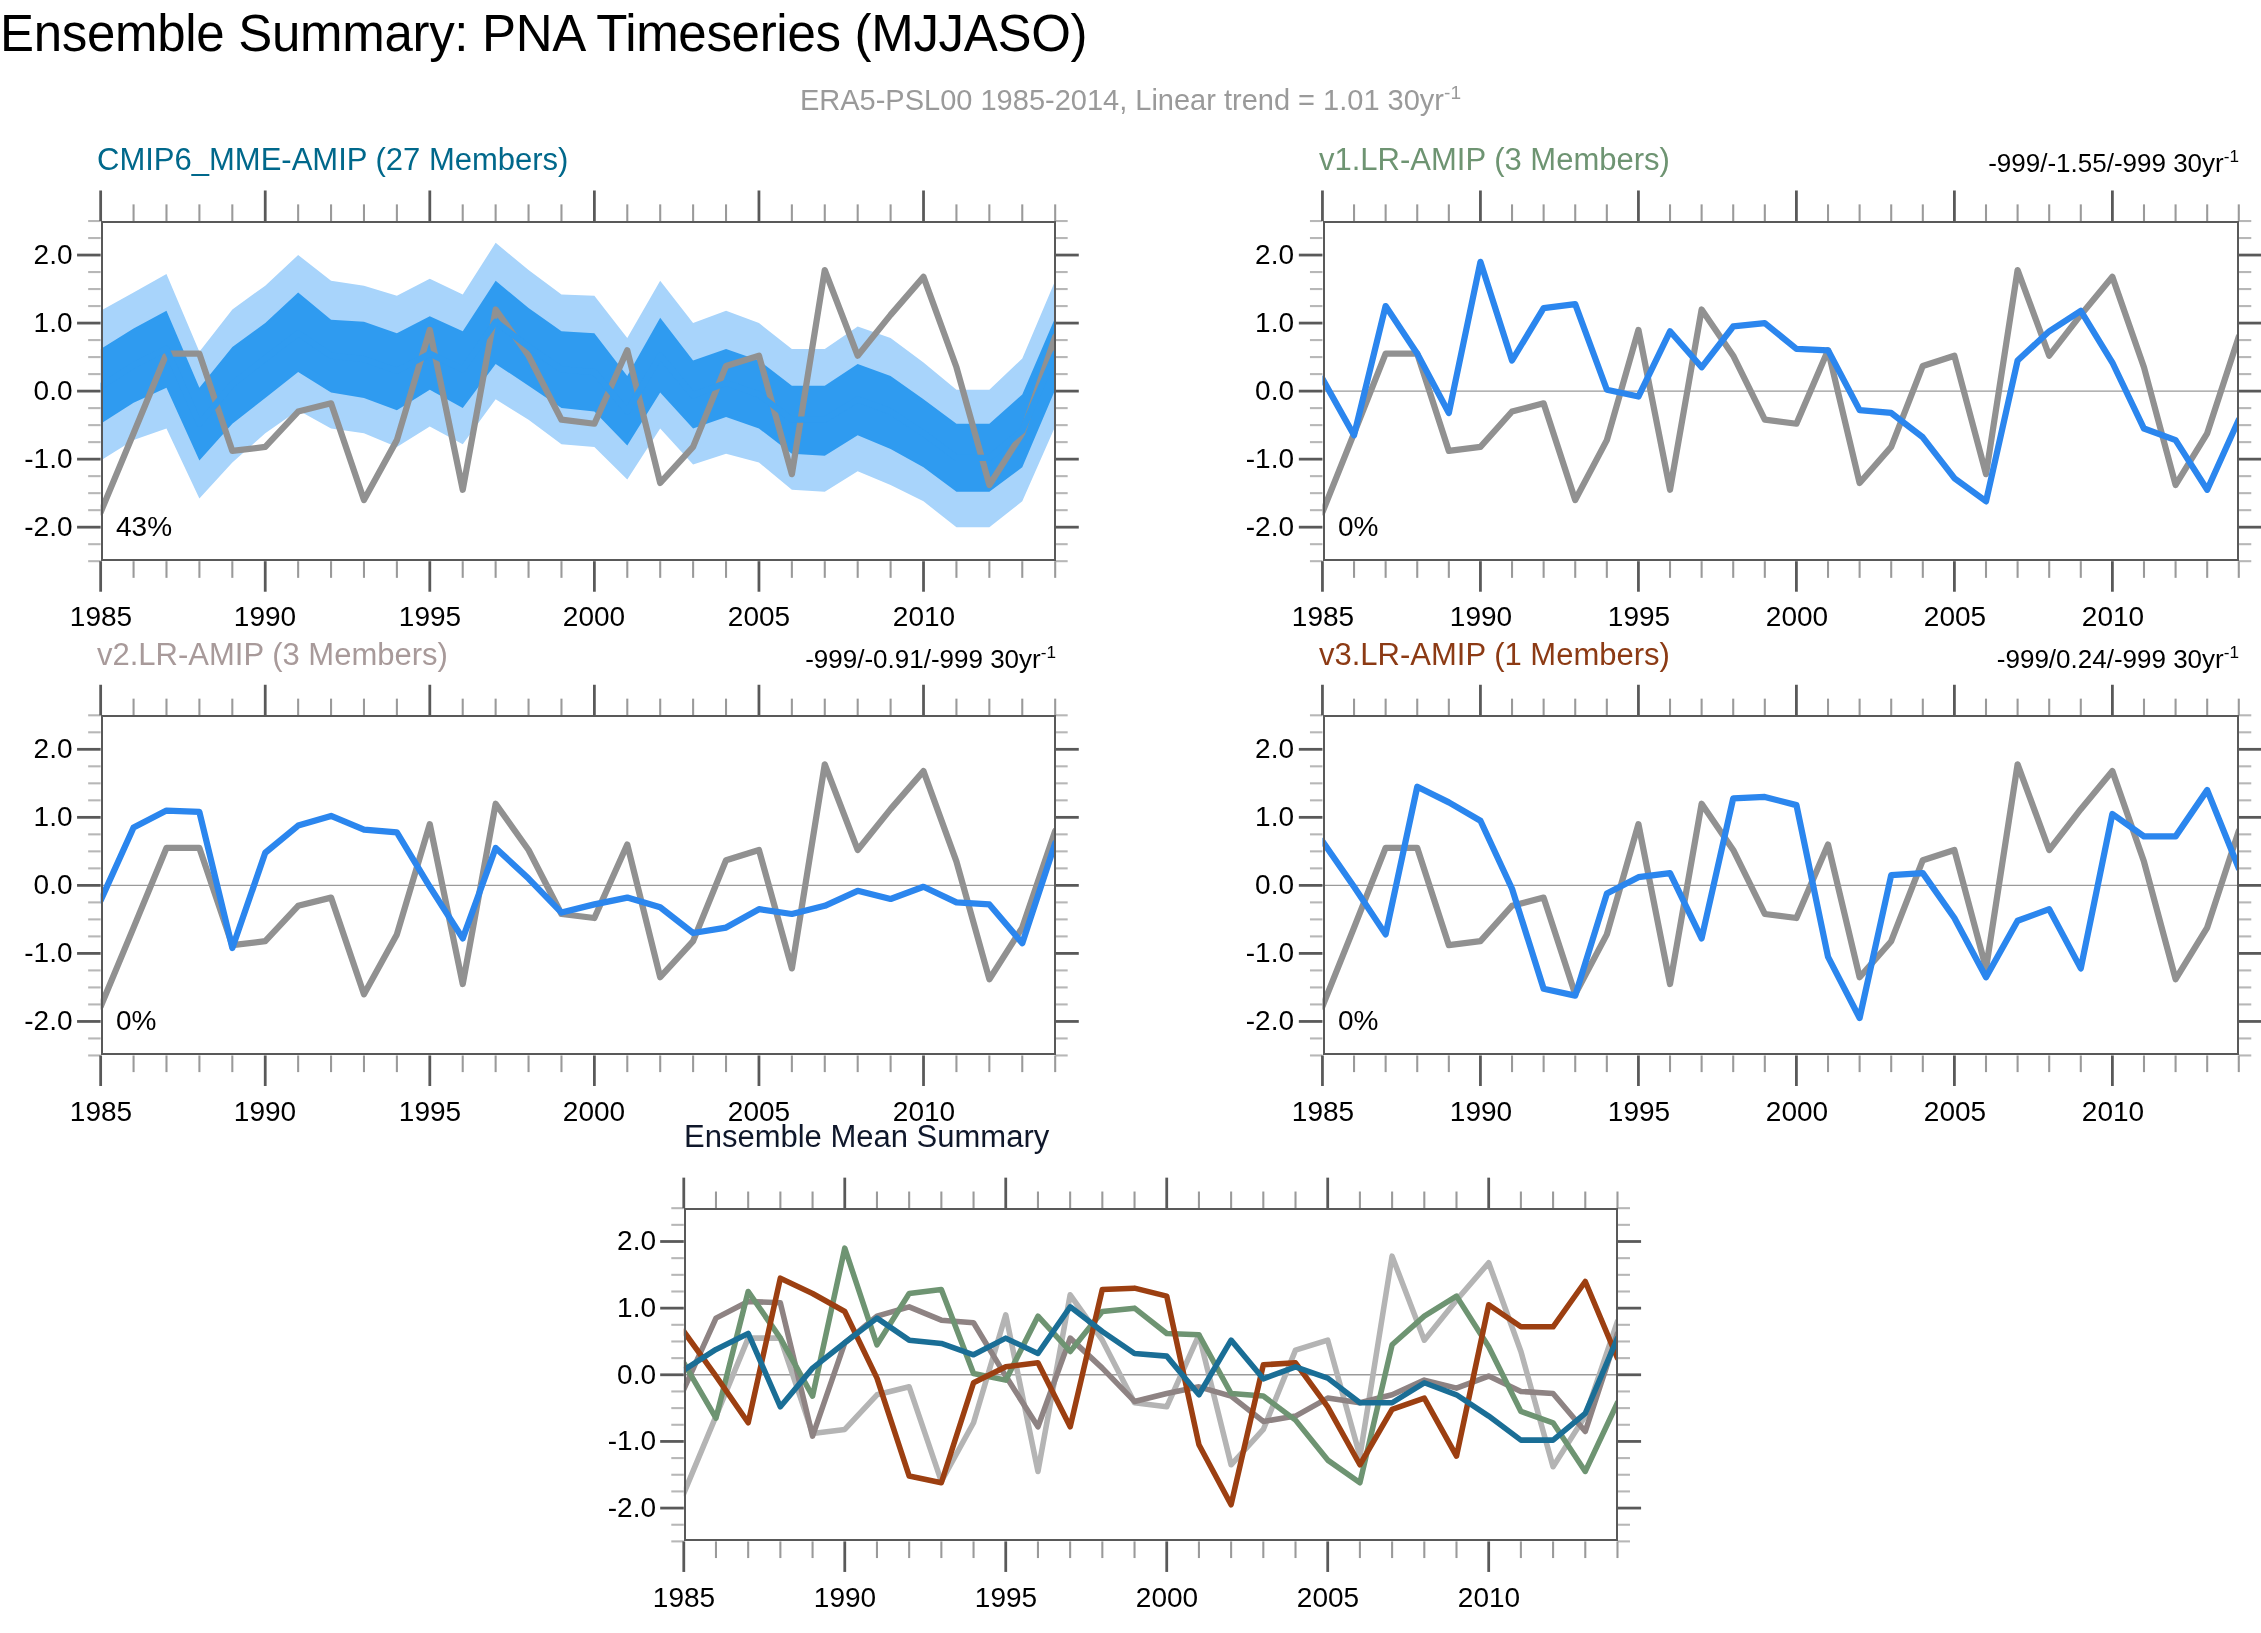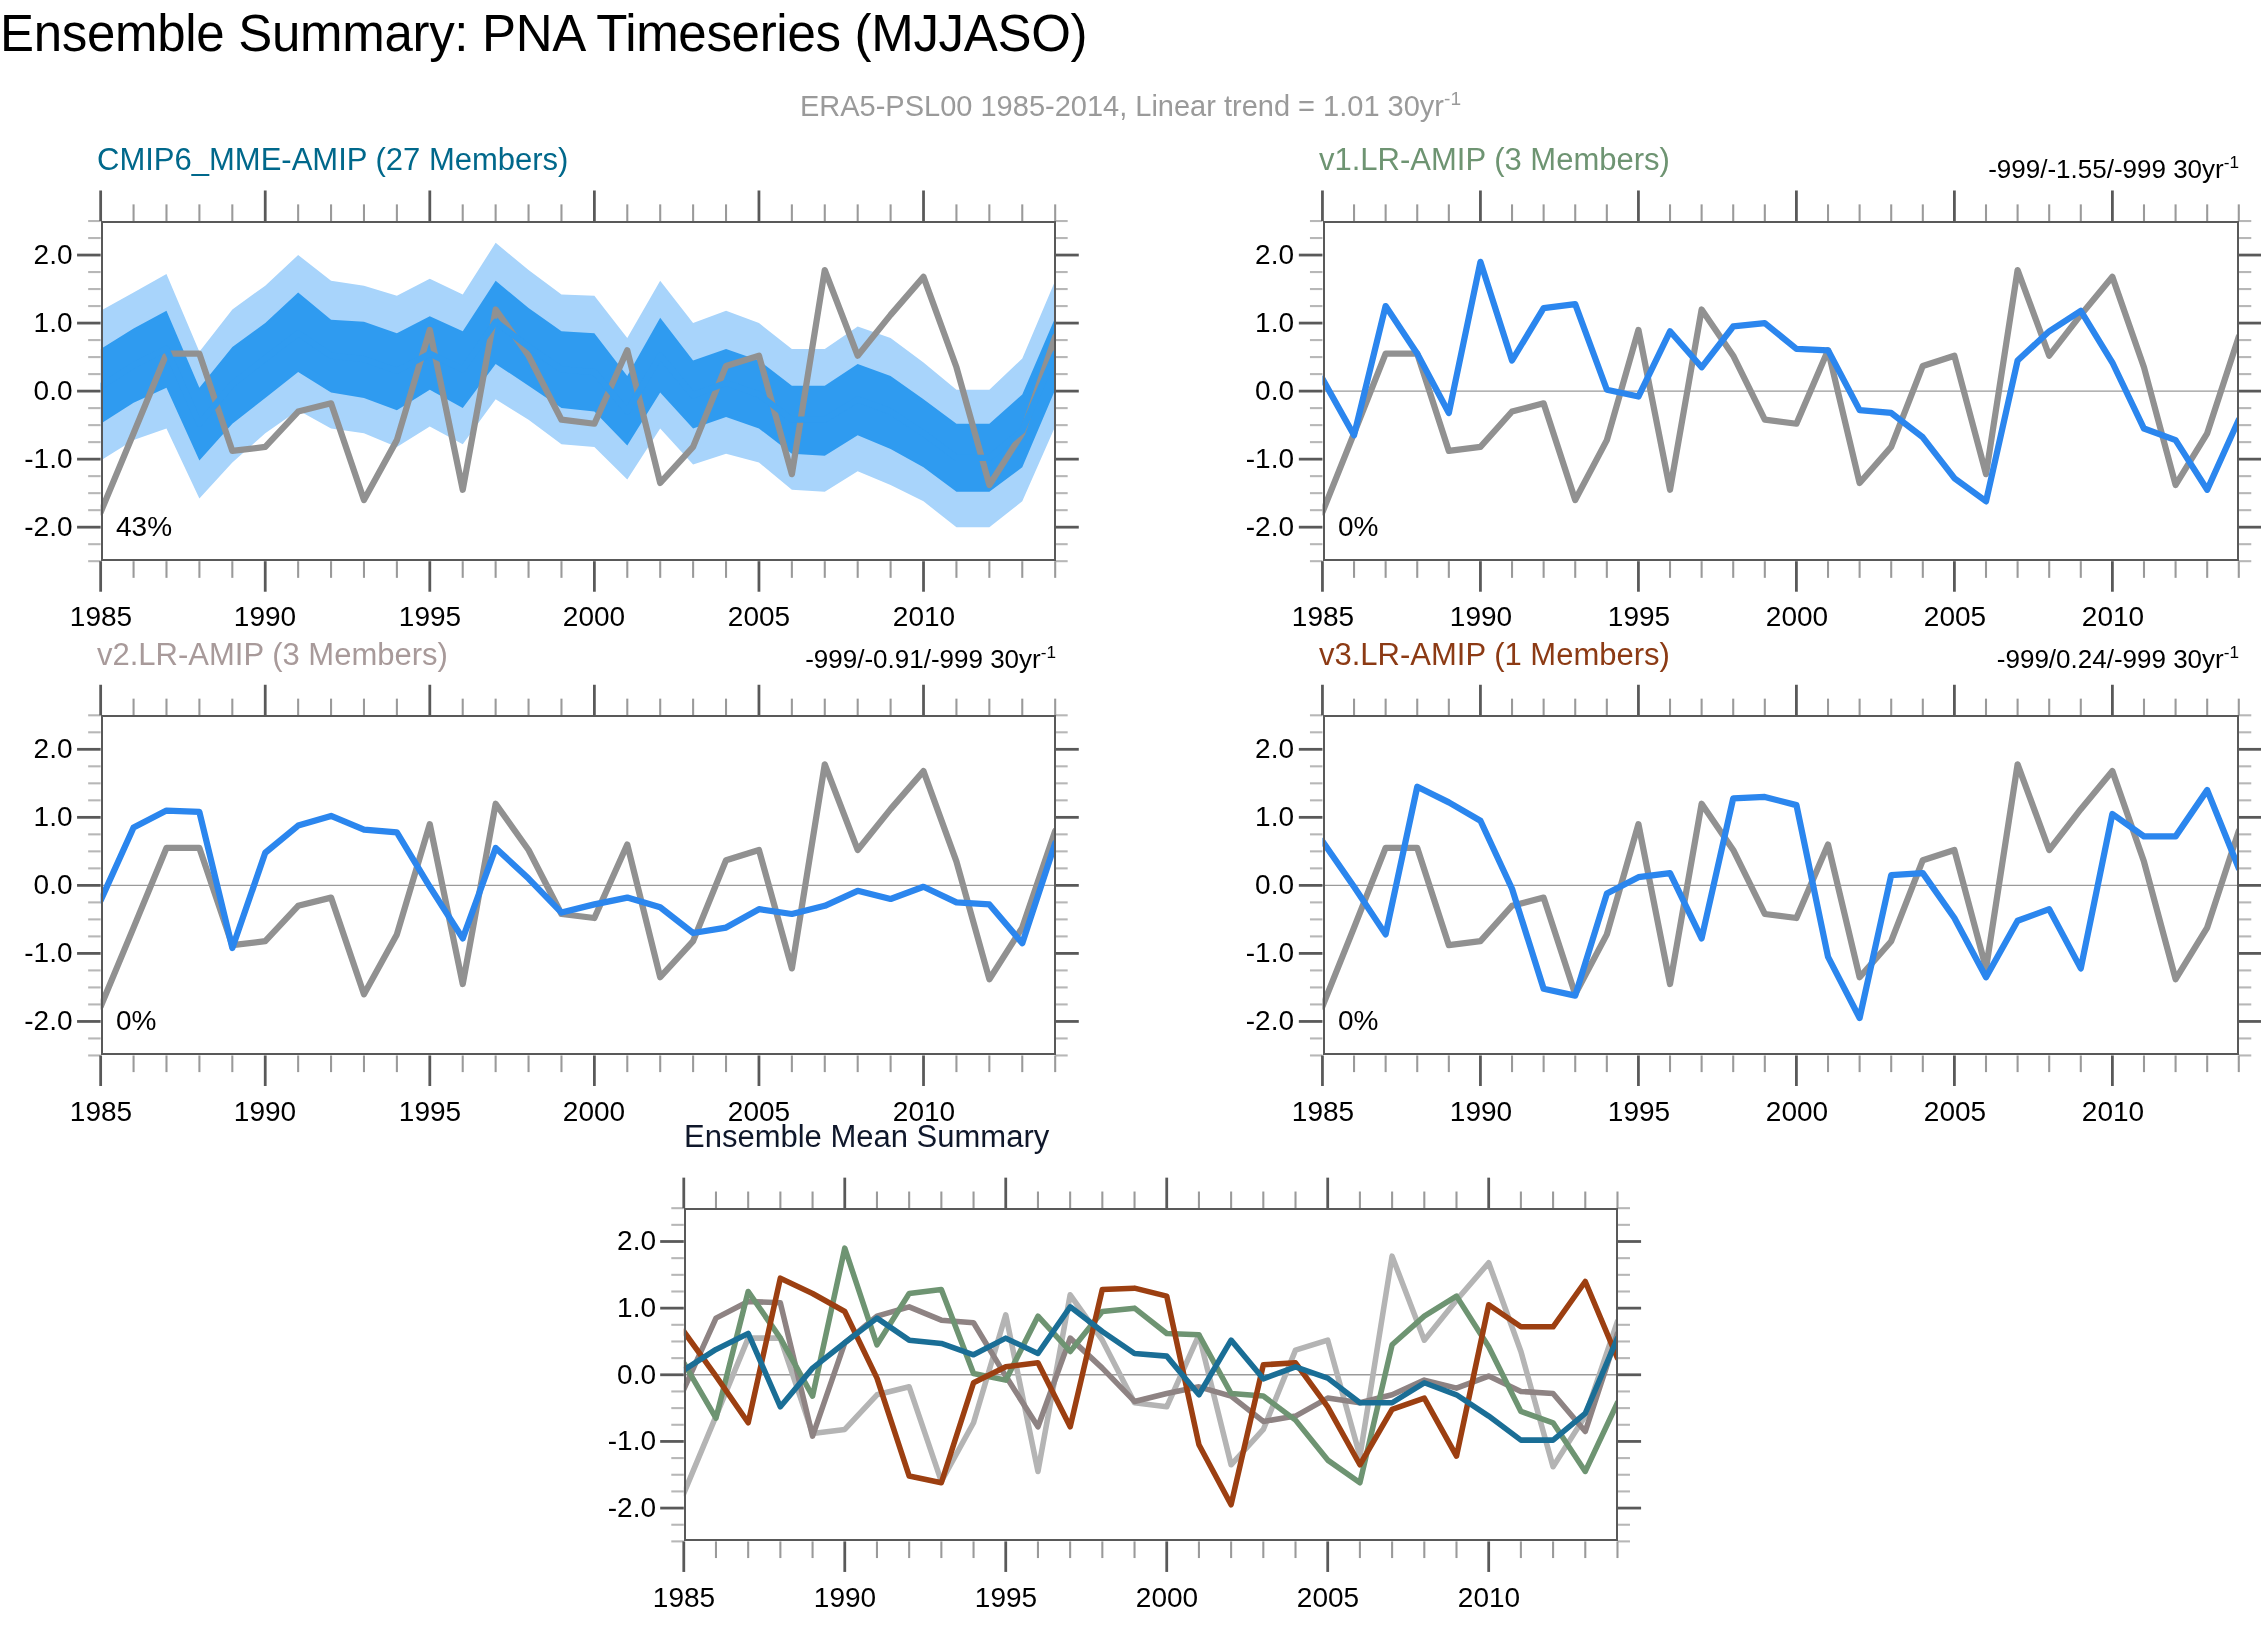--- a/index.html
+++ b/index.html
@@ -8,21 +8,21 @@
     font-family:"Liberation Sans", sans-serif;
     overflow:hidden;position:relative;
   }
   .fig{position:absolute;inset:0;}
 
   #main-title{
     position:absolute;left:0;top:4.2px;width:2261px;text-align:left;
     font-size:51px;color:#000;letter-spacing:-0.3px;
   }
   #sub-title{
-    position:absolute;left:0;top:88px;width:2261px;text-align:center;
+    position:absolute;left:0;top:82px;width:2261px;text-align:center;
     font-size:29px;color:#9a9a9a;
   }
   .sup{font-size:0.66em;vertical-align:super;}
 
   .panel{position:absolute;}
   .panel-title{
     position:absolute;font-size:31px;white-space:nowrap;top:0;left:0;
   }
   .panel-stat{
     position:absolute;font-size:26px;color:#000;white-space:nowrap;top:4.2px;right:0;
@@ -186,21 +186,21 @@
         <div class="xtick-label" style="top:601px;left:101px;">1985</div>
         <div class="xtick-label" style="top:601px;left:265px;">1990</div>
         <div class="xtick-label" style="top:601px;left:430px;">1995</div>
         <div class="xtick-label" style="top:601px;left:594px;">2000</div>
         <div class="xtick-label" style="top:601px;left:759px;">2005</div>
         <div class="xtick-label" style="top:601px;left:924px;">2010</div>
         <div class="pct-label" style="left:116px;top:511px;">43%</div>
       </div>
       <div class="panel" style="left:0;top:0;width:2261px;height:1634px;">
         <div class="panel-title" style="left:1319px;top:142px;color:#6e9472;">v1.LR-AMIP (3 Members)</div>
-        <div class="panel-stat" style="left:1323px;top:152px;width:916px;text-align:right;"><span>-999/-1.55/-999 30yr</span><span class="sup">-1</span></div>
+        <div class="panel-stat" style="left:1323px;top:146px;width:916px;text-align:right;"><span>-999/-1.55/-999 30yr</span><span class="sup">-1</span></div>
         <svg width="2261" height="1634" style="position:absolute;left:0;top:0;pointer-events:none;" viewBox="0 0 3257 2353">
           <line x1="1905" y1="563" x2="3225" y2="563" stroke="#9a9a9a" stroke-width="2"></line>
           <line x1="1887" y1="808" x2="1905" y2="808" stroke="#b7b7b7" stroke-width="3"></line>
           <line x1="3225" y1="808" x2="3243" y2="808" stroke="#b7b7b7" stroke-width="3"></line>
           <line x1="1887" y1="783.5" x2="1905" y2="783.5" stroke="#b7b7b7" stroke-width="3"></line>
           <line x1="3225" y1="783.5" x2="3243" y2="783.5" stroke="#b7b7b7" stroke-width="3"></line>
           <line x1="1871" y1="759" x2="1905" y2="759" stroke="#595959" stroke-width="4"></line>
           <line x1="3225" y1="759" x2="3259" y2="759" stroke="#595959" stroke-width="4"></line>
           <line x1="1887" y1="734.5" x2="1905" y2="734.5" stroke="#b7b7b7" stroke-width="3"></line>
           <line x1="3225" y1="734.5" x2="3243" y2="734.5" stroke="#b7b7b7" stroke-width="3"></line>

